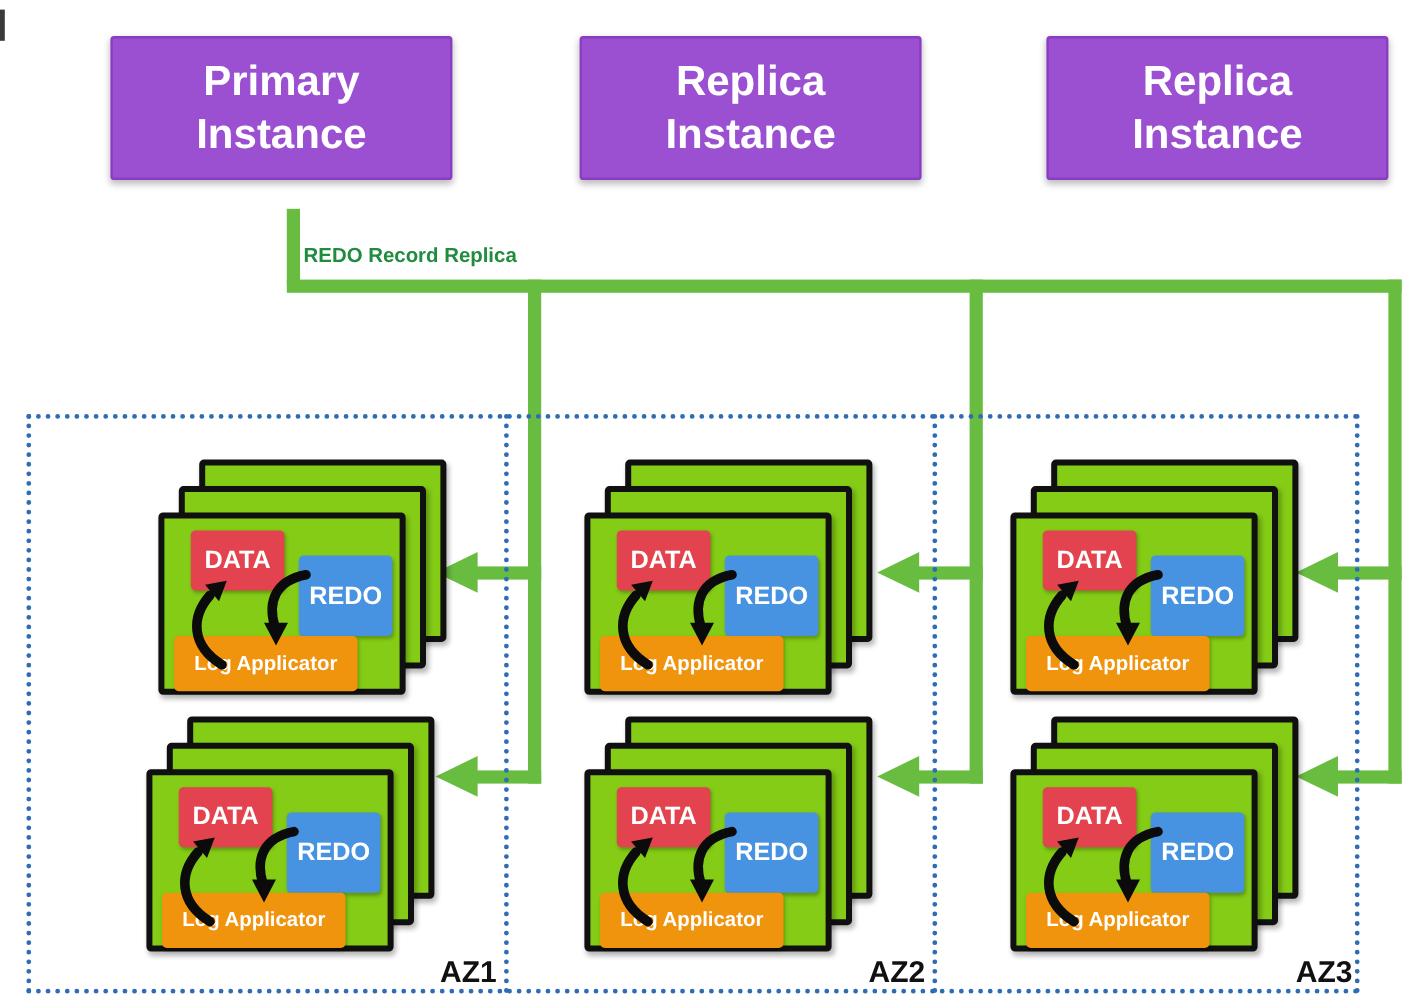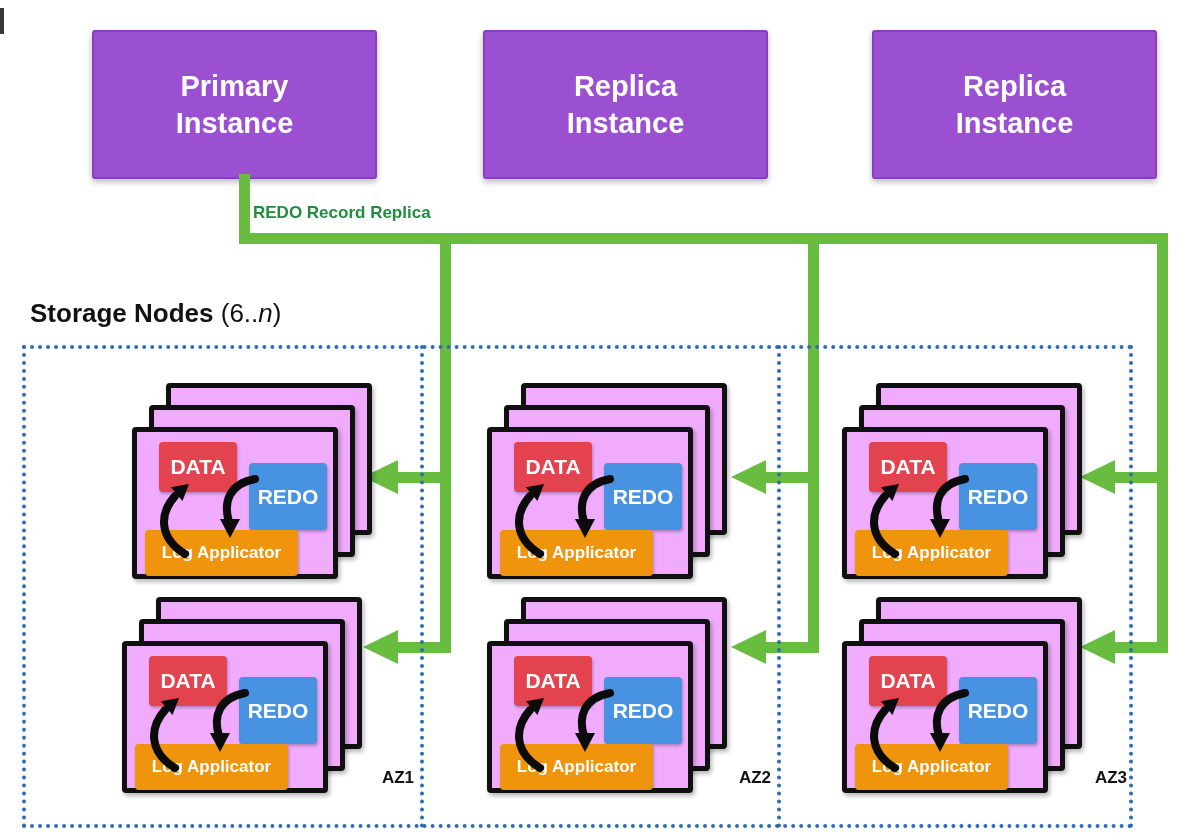--- a/index.html
+++ b/index.html
@@ -2,25 +2,25 @@
 <html><head>
 <meta charset="utf-8">
 <style>
   * { margin:0; padding:0; box-sizing:border-box; }
   html,body { background:#ffffff; }
   body { font-family:"Liberation Sans", sans-serif; }
   .canvas { position:relative; width:1185px; height:840px; background:#ffffff; overflow:hidden; }
 
   
   .inst {
-    position:absolute; top:30px; width:285px; height:149px;
+    position:absolute; top:30px; width:285px; height:120px;
     background:#9b50d2; border:2px solid #8a3dc0; border-radius:3px;
     box-shadow:0 3px 6px rgba(0,0,0,0.28);
     display:flex; flex-direction:column; align-items:center; justify-content:center;
-    color:#ffffff; font-weight:bold; font-size:29px; line-height:1.25; text-align:center;
+    color:#ffffff; font-weight:bold; font-size:35px; line-height:1.25; text-align:center;
   }
   .inst-primary { left:92px; }
   .inst-replica1 { left:483px; }
   .inst-replica2 { left:872px; }
 
   
   .gline { position:absolute; background:#68bd41; }
   .g-primary-drop { left:239px; top:174px; width:11px; height:62px; }
   .g-main-h { left:239px; top:233px; width:929px; height:11px; }
   .g-v1 { left:440px; top:233px; width:11px; height:420px; }
@@ -38,35 +38,35 @@
   .sn-title { position:absolute; left:30px; top:298px; font-size:26px; color:#111111; white-space:nowrap; }
   .sn-title .t-bold { font-weight:bold; }
   .sn-title .t-reg { font-weight:normal; }
   .sn-title .t-ital { font-weight:normal; font-style:italic; }
 
   
   .azbox { position:absolute; left:22px; top:345px; width:1111px; height:483px; border:4px dotted #2e6cb5; }
   .azdiv { position:absolute; top:345px; height:483px; width:0; border-left:4px dotted #2e6cb5; }
   .azdiv-1 { left:420px; }
   .azdiv-2 { left:777px; }
-  .azlabel { position:absolute; top:768px; width:62px; text-align:right; font-weight:bold; font-size:17px; color:#111111; }
+  .azlabel { position:absolute; top:796px; width:62px; text-align:right; font-weight:bold; font-size:25px; color:#111111; }
   .azlabel-1 { left:352px; }
   .azlabel-2 { left:709px; }
   .azlabel-3 { left:1065px; }
 
   
   .stack { position:absolute; width:240px; height:196px; }
   .st-1 { left:132px; top:383px; }
   .st-2 { left:122px; top:597px; }
   .st-3 { left:487px; top:383px; }
   .st-4 { left:487px; top:597px; }
   .st-5 { left:842px; top:383px; }
   .st-6 { left:842px; top:597px; }
   .card {
-    position:absolute; width:206px; height:152px; background:#f0abfc;
+    position:absolute; width:206px; height:152px; background:#84cc16;
     border:5px solid #101010; border-radius:4px;
     box-shadow:2px 3px 4px rgba(0,0,0,0.28);
   }
   .card.back { left:34px; top:0; }
   .card.mid { left:17px; top:22px; }
   .card.front { left:0; top:44px; }
   .chip {
     position:absolute; border-radius:4px; color:#ffffff; font-weight:bold;
     display:flex; align-items:center; justify-content:center;
     box-shadow:1px 2px 3px rgba(0,0,0,0.25); white-space:nowrap;
@@ -113,23 +113,20 @@
 
   <div class="gline g-arm" style="left:397px; top:642px; width:54px;"></div>
   <div class="ghead" style="left:363px; top:630px;"></div>
   <div class="gline g-arm" style="left:765px; top:642px; width:54px;"></div>
   <div class="ghead" style="left:731px; top:630px;"></div>
   <div class="gline g-arm" style="left:1114px; top:642px; width:54px;"></div>
   <div class="ghead" style="left:1080px; top:630px;"></div>
 
   <div class="stream-label">REDO Record Replica</div>
 
-  <div class="sn-title">
-    <span class="t-bold">Storage Nodes</span><span class="t-reg"> (6..</span><span class="t-ital">n</span><span class="t-reg">)</span>
-  </div>
 
   <div class="azbox"></div>
   <div class="azdiv azdiv-1"></div>
   <div class="azdiv azdiv-2"></div>
   <div class="azlabel azlabel-1">AZ1</div>
   <div class="azlabel azlabel-2">AZ2</div>
   <div class="azlabel azlabel-3">AZ3</div>
 
   <div class="stack st-1">
     <div class="card back"></div>

